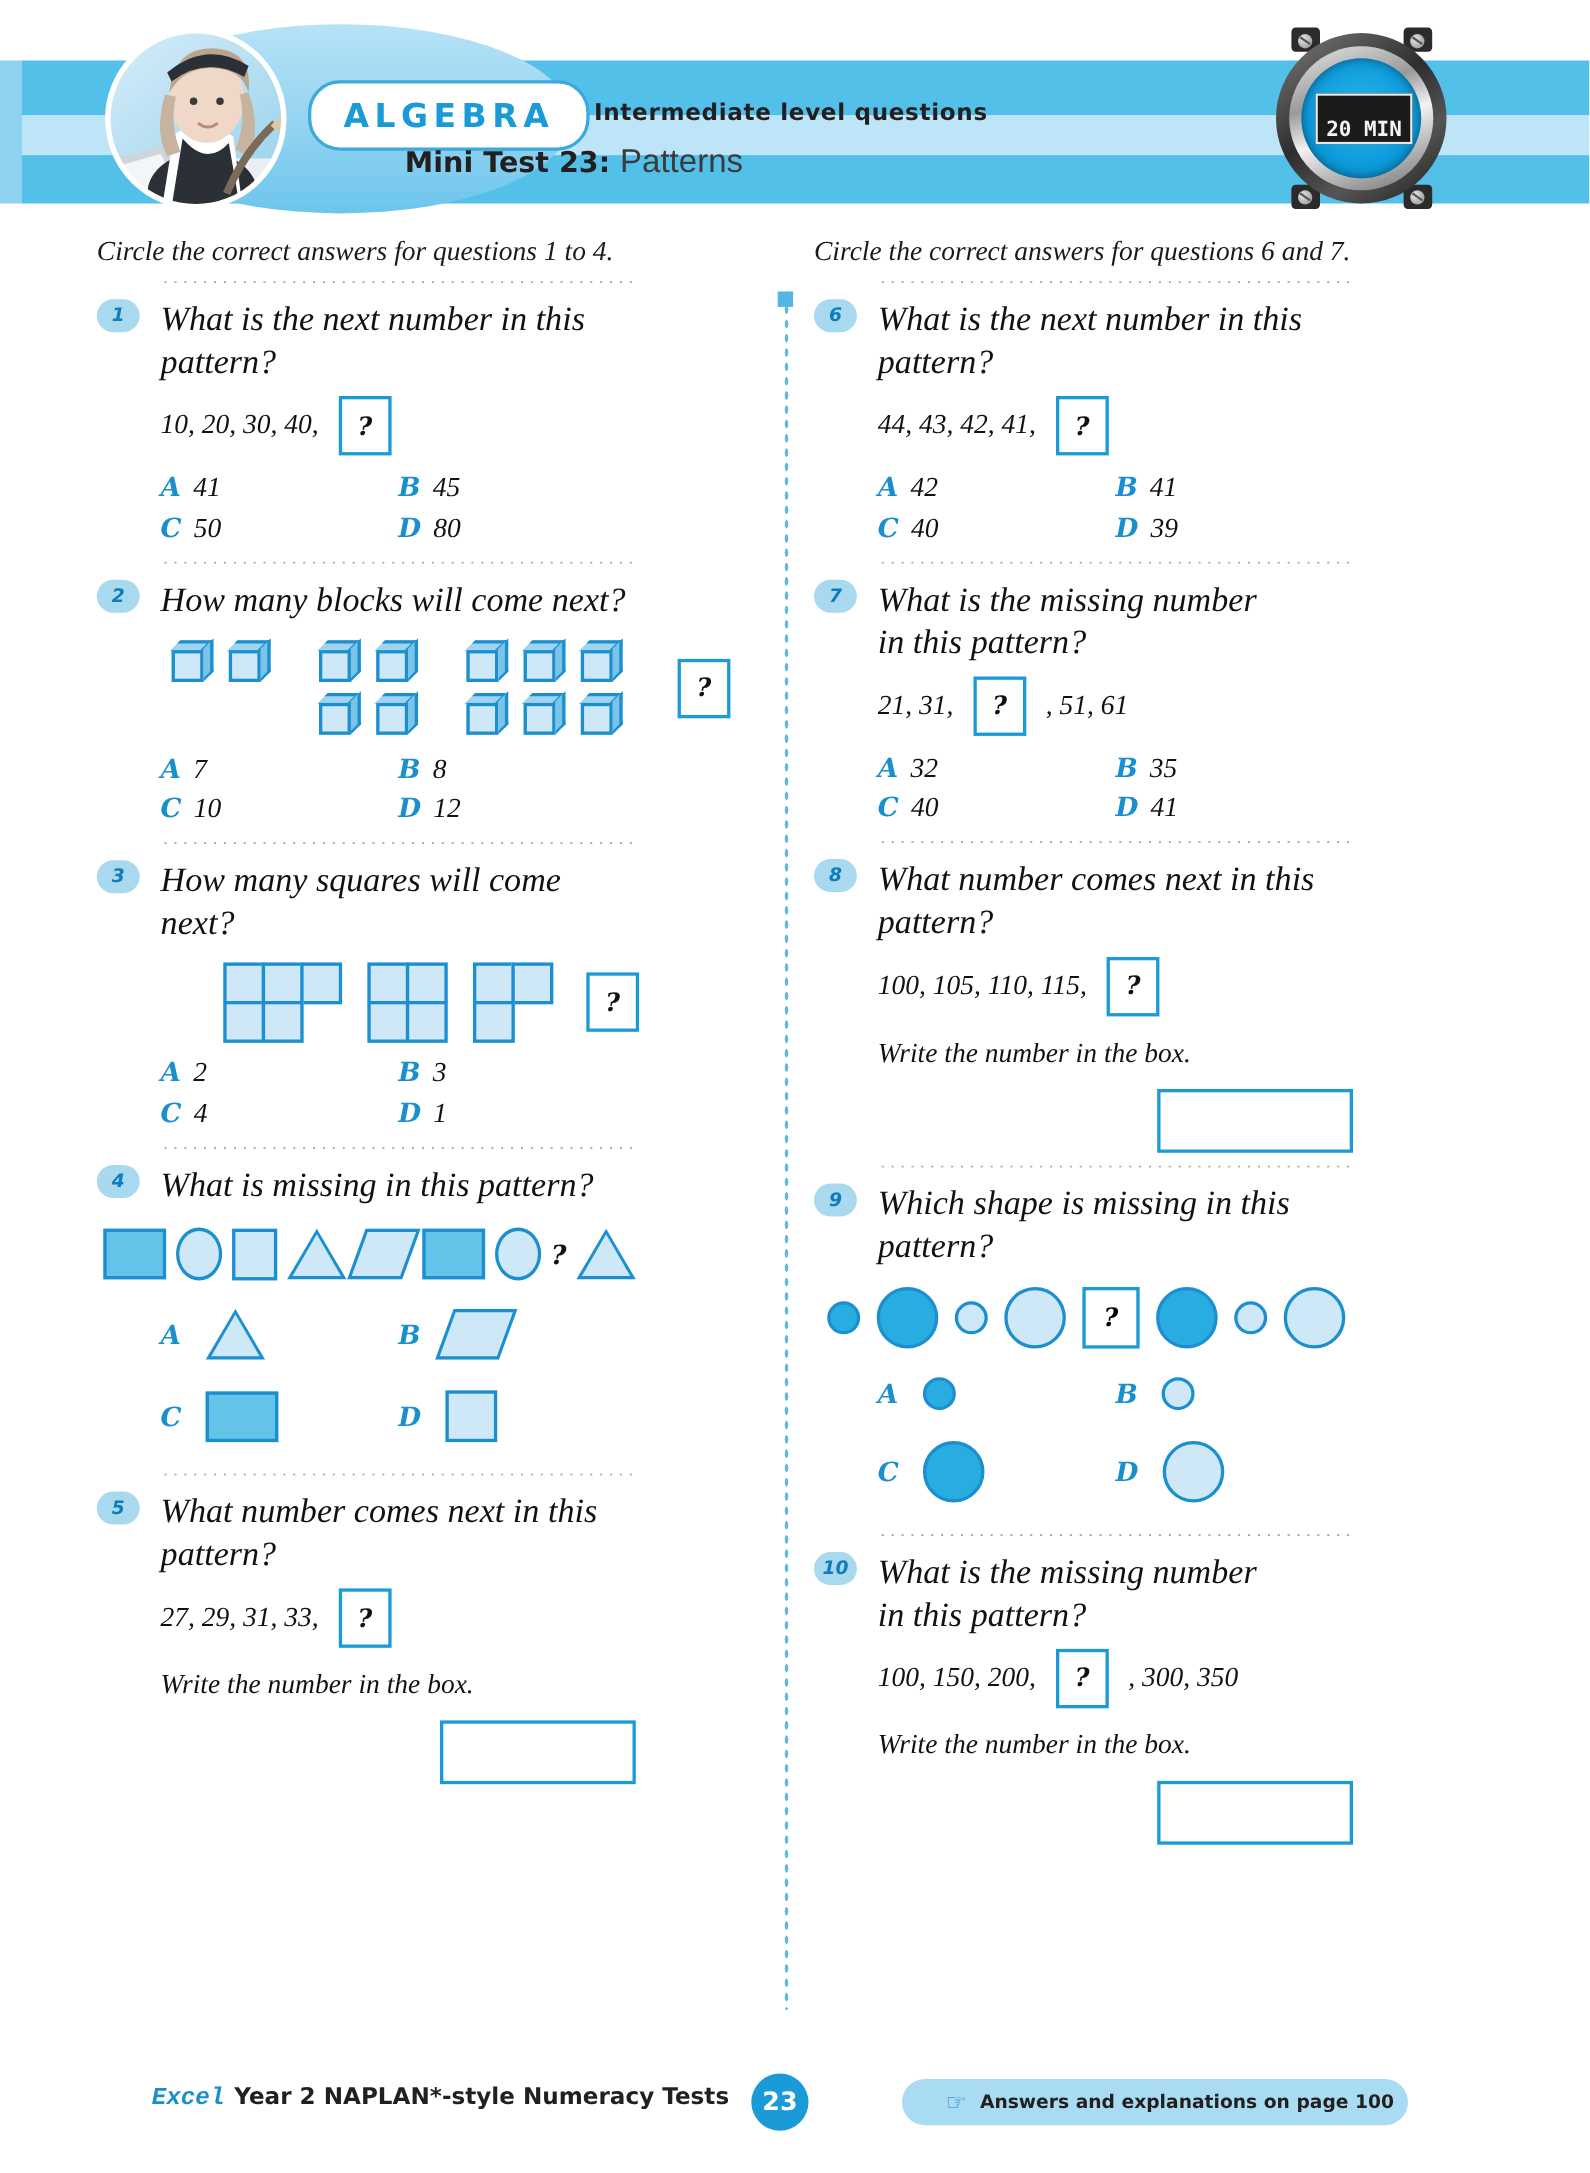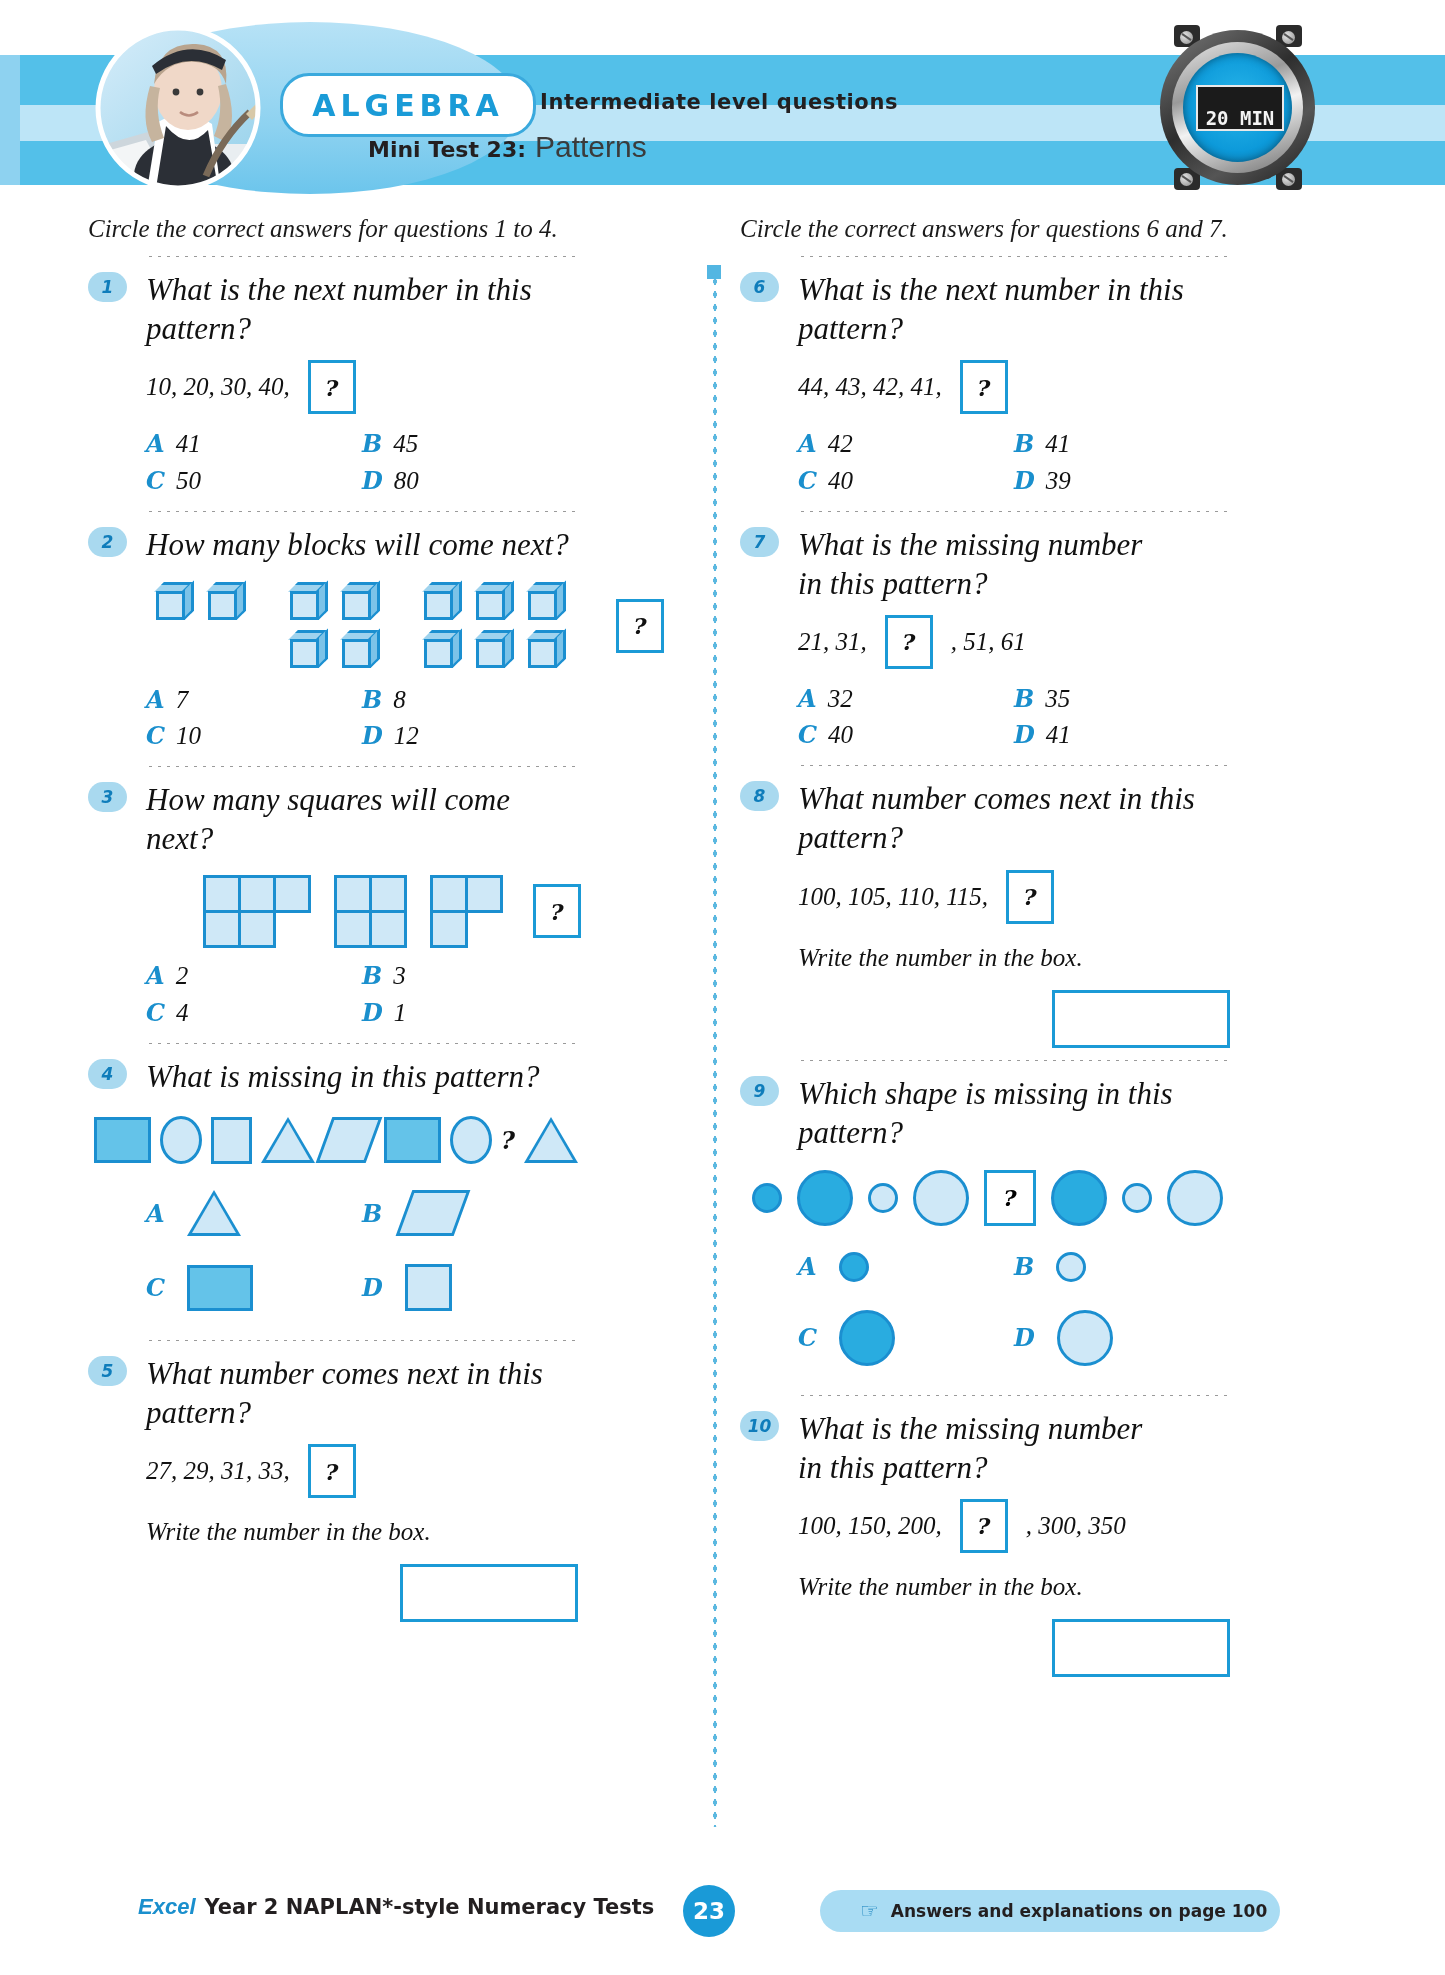--- a/index.html
+++ b/index.html
@@ -31,21 +31,21 @@
     font-family:"DejaVu Sans", sans-serif;font-weight:bold;font-size:30px;
     letter-spacing:5px;color:#1a9bd7;
   }
   .hdr-sub{
     position:absolute;left:540px;top:80px;height:44px;display:flex;align-items:center;z-index:3;
     font-family:"DejaVu Sans", sans-serif;font-weight:bold;font-size:21px;letter-spacing:.6px;color:#231f20;
   }
   .hdr-title{
     position:absolute;left:368px;top:130px;z-index:3;display:flex;align-items:baseline;gap:9px;
   }
-  .hdr-title .t1{font-family:"DejaVu Sans", sans-serif;font-weight:bold;font-size:22px;color:#231f20;}
+  .hdr-title .t1{font-family:"DejaVu Sans", sans-serif;font-weight:bold;font-size:26px;color:#231f20;}
   .hdr-title .t2{font-family:"Liberation Sans", sans-serif;font-size:30px;color:#3b3b3b;}
   
   .clock{position:absolute;left:1150px;top:25px;width:175px;height:165px;z-index:4;}
   .clock-body{
     position:absolute;left:10px;top:5px;width:155px;height:155px;border-radius:50%;
     background:linear-gradient(145deg,#7d7d7d 0%,#2e2e2e 45%,#555 70%,#1c1c1c 100%);
   }
   .clock-ring{
     position:absolute;left:22px;top:17px;width:131px;height:131px;border-radius:50%;
     background:linear-gradient(160deg,#e8e8e8 0%,#9a9a9a 35%,#f2f2f2 55%,#6d6d6d 100%);
@@ -151,21 +151,21 @@
   .c-dark{background:#29ace0;border:3px solid #1b8fd0;border-radius:50%;box-sizing:border-box;}
   .c-light{background:#cfe8f7;border:3px solid #1b8fd0;border-radius:50%;box-sizing:border-box;}
   .c-sm{width:30px;height:30px;}
   .c-lg{width:56px;height:56px;}
   .cbox{width:46px;height:50px;border:3px solid #1b9ad6;background:#fff;display:flex;align-items:center;justify-content:center;
     font-family:"DejaVu Serif", serif;font-weight:bold;font-size:23px;}
 
   
   .footer{position:absolute;left:0;top:1880px;width:1445px;height:60px;}
   .f-excel{position:absolute;left:138px;top:14px;display:flex;align-items:baseline;gap:9px;}
-  .f-excel .ex{font-family:Liberation Sans, sans-serif;font-style:italic;font-weight:bold;font-size:22px;color:#1a8fcd;}
+  .f-excel .ex{font-family:Liberation Mono, monospace;font-style:italic;font-weight:bold;font-size:22px;color:#1a8fcd;}
   .f-excel .tx{font-family:"DejaVu Sans", sans-serif;font-weight:bold;font-size:21px;color:#231f20;}
   .f-page{
     position:absolute;left:683px;top:5px;width:52px;height:52px;border-radius:50%;background:#1a9ad7;
     display:flex;align-items:center;justify-content:center;
     font-family:"DejaVu Sans", sans-serif;font-weight:bold;font-size:23px;color:#fff;
   }
   .f-ans{
     position:absolute;left:820px;top:10px;width:460px;height:42px;border-radius:21px;background:#a9dcf3;
     display:flex;align-items:center;gap:12px;padding-left:40px;box-sizing:border-box;
     font-family:"DejaVu Sans", sans-serif;font-weight:bold;font-size:17px;color:#231f20;

